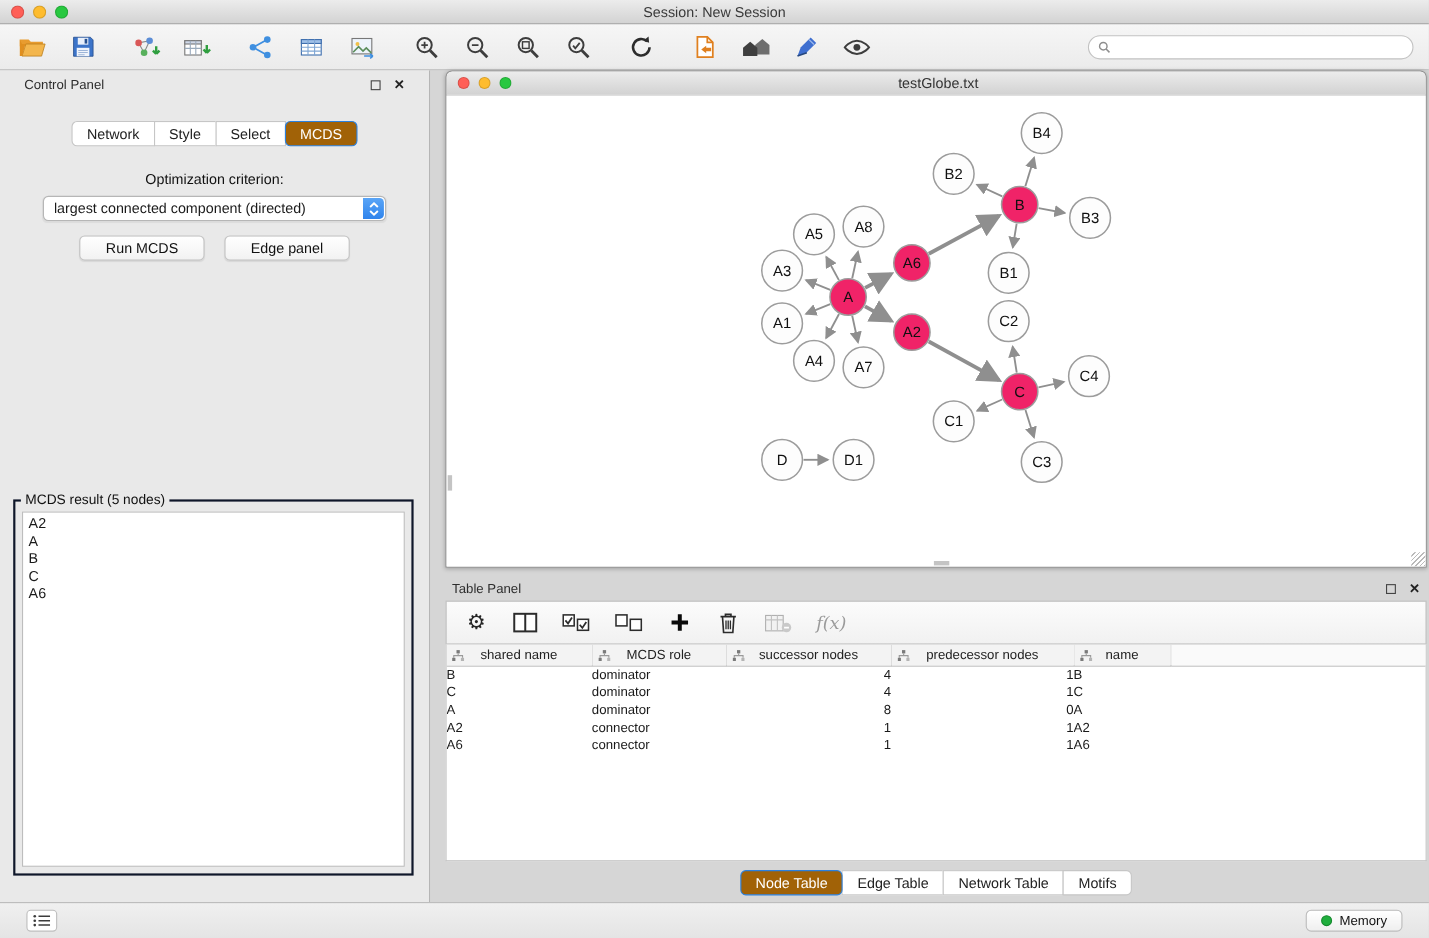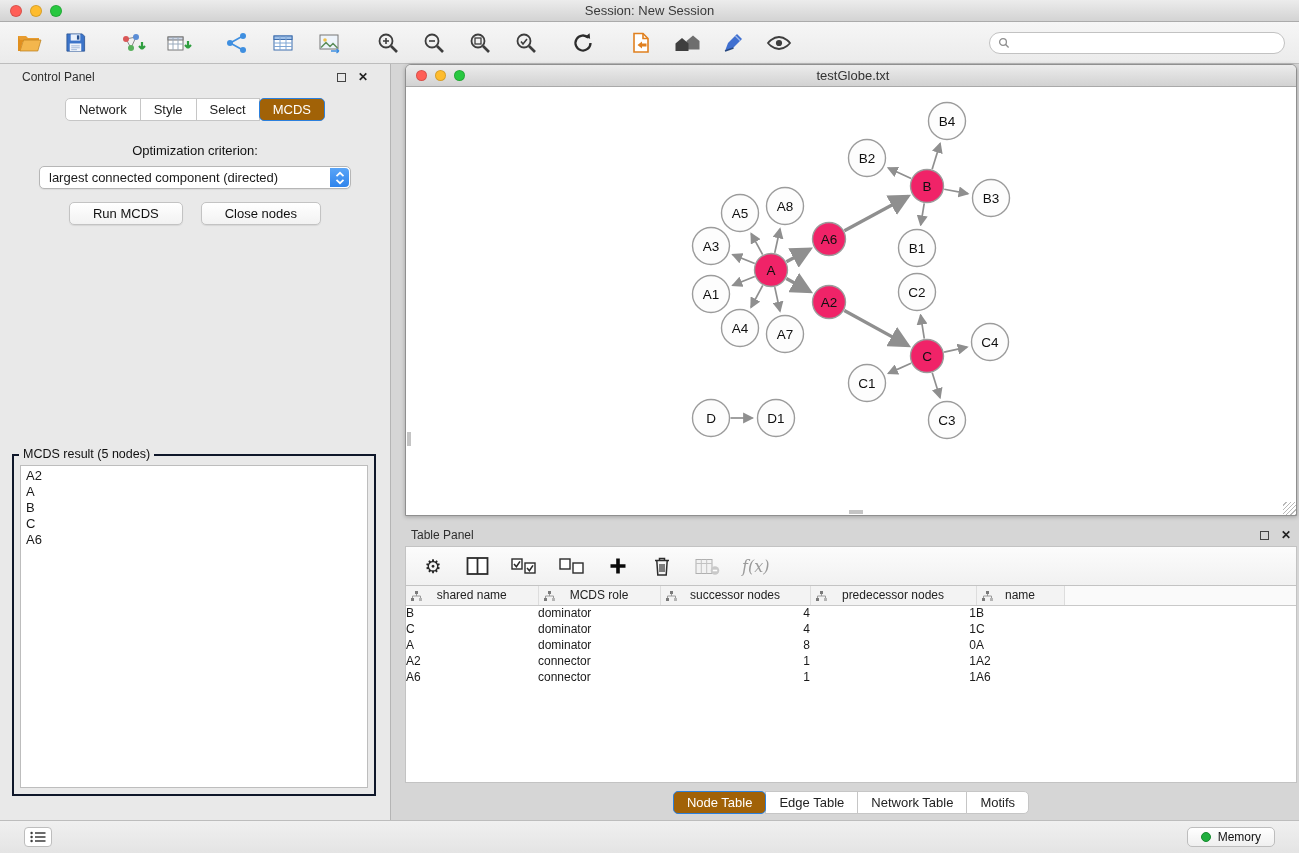--- a/index.html
+++ b/index.html
@@ -51,21 +51,21 @@
     width:391px; background:#e9e9e9; border-right:1px solid #b5b5b5;
     position:relative; flex-shrink:0;
   }
   .panel-header {
     height:26px; display:flex; align-items:center; padding:0 22px;
     font-size:12px; color:#2e2e2e;
   }
   .panel-header .spacer { flex:1; }
   .float-box { width:9px; height:9px; border:1.4px solid #444; display:inline-block; margin-right:12px; }
   .close-x { font-size:12px; color:#222; font-weight:bold; }
-  .seg-row { display:flex; justify-content:center; margin-top:8px; }
+  .seg-row { display:flex; justify-content:center; margin-top:20px; }
   .seg {
     padding:3px 13px; background:#fff; border:1px solid #c6c6c6;
     margin-left:-1px; font-size:13px; color:#222; white-space:nowrap;
   }
   .seg:first-child { border-radius:5px 0 0 5px; margin-left:0; }
   .seg:last-child { border-radius:0 5px 5px 0; }
   .seg.active { background:#a16207; border-color:#2b80de; color:#fff; border-radius:5px; position:relative; z-index:1; }
   .opt-label { text-align:center; font-size:13px; margin-top:22px; color:#111; }
   .dropdown {
     margin:8px auto 0; width:312px; height:23px; background:#fff;
@@ -337,21 +337,21 @@
       <span>largest connected component (directed)</span>
       <span class="stepper">
         <svg width="12" height="16" viewBox="0 0 12 16">
             <path d="M2.5 6.2L6 2.8l3.5 3.4" stroke="#fff" stroke-width="1.7" fill="none"></path>
             <path d="M2.5 9.8L6 13.2l3.5-3.4" stroke="#fff" stroke-width="1.7" fill="none"></path>
           </svg>
       </span>
     </div>
     <div class="btn-row">
       <button class="mac-btn">Run MCDS</button>
-      <button class="mac-btn">Close nodes</button>
+      <button class="mac-btn">Edge panel</button>
     </div>
     <div class="result-group">
       <span class="result-legend">MCDS result (5 nodes)</span>
       <div class="result-box" id="mcds-list">
           <div class="mcds-item">A2</div>
           <div class="mcds-item">A</div>
           <div class="mcds-item">B</div>
           <div class="mcds-item">C</div>
           <div class="mcds-item">A6</div>
         </div>

